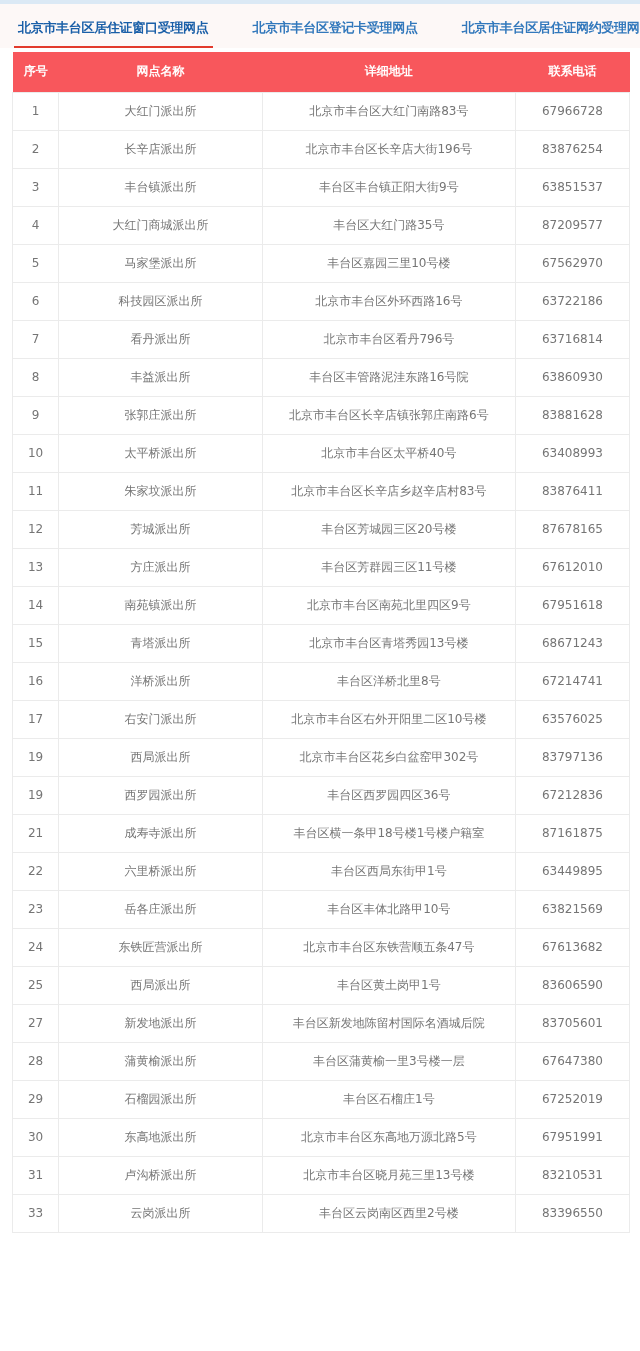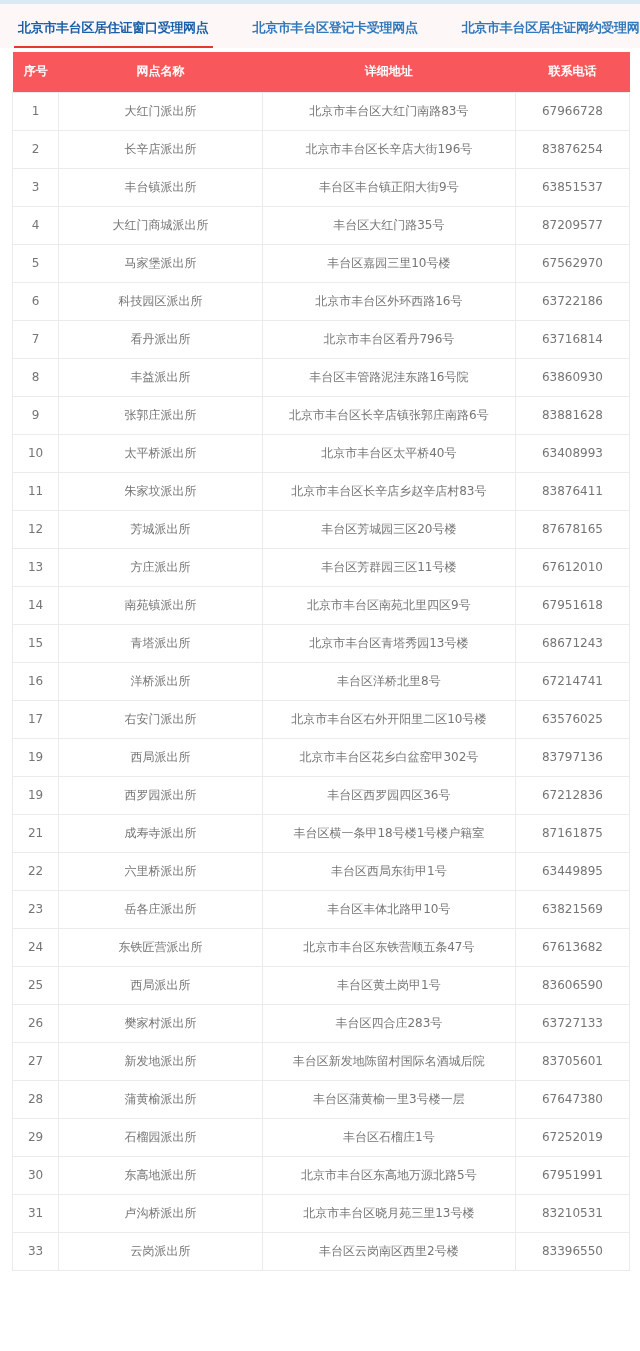--- a/index.html
+++ b/index.html
@@ -240,26 +240,20 @@
           <td>北京市丰台区东铁营顺五条47号</td>
           <td>67613682</td>
         </tr>
         <tr>
           <td>25</td>
           <td>西局派出所</td>
           <td>丰台区黄土岗甲1号</td>
           <td>83606590</td>
         </tr>
         <tr>
-          <td>26</td>
-          <td>樊家村派出所</td>
-          <td>丰台区四合庄283号</td>
-          <td>63727133</td>
-        </tr>
-        <tr>
           <td>27</td>
           <td>新发地派出所</td>
           <td>丰台区新发地陈留村国际名酒城后院</td>
           <td>83705601</td>
         </tr>
         <tr>
           <td>28</td>
           <td>蒲黄榆派出所</td>
           <td>丰台区蒲黄榆一里3号楼一层</td>
           <td>67647380</td>

